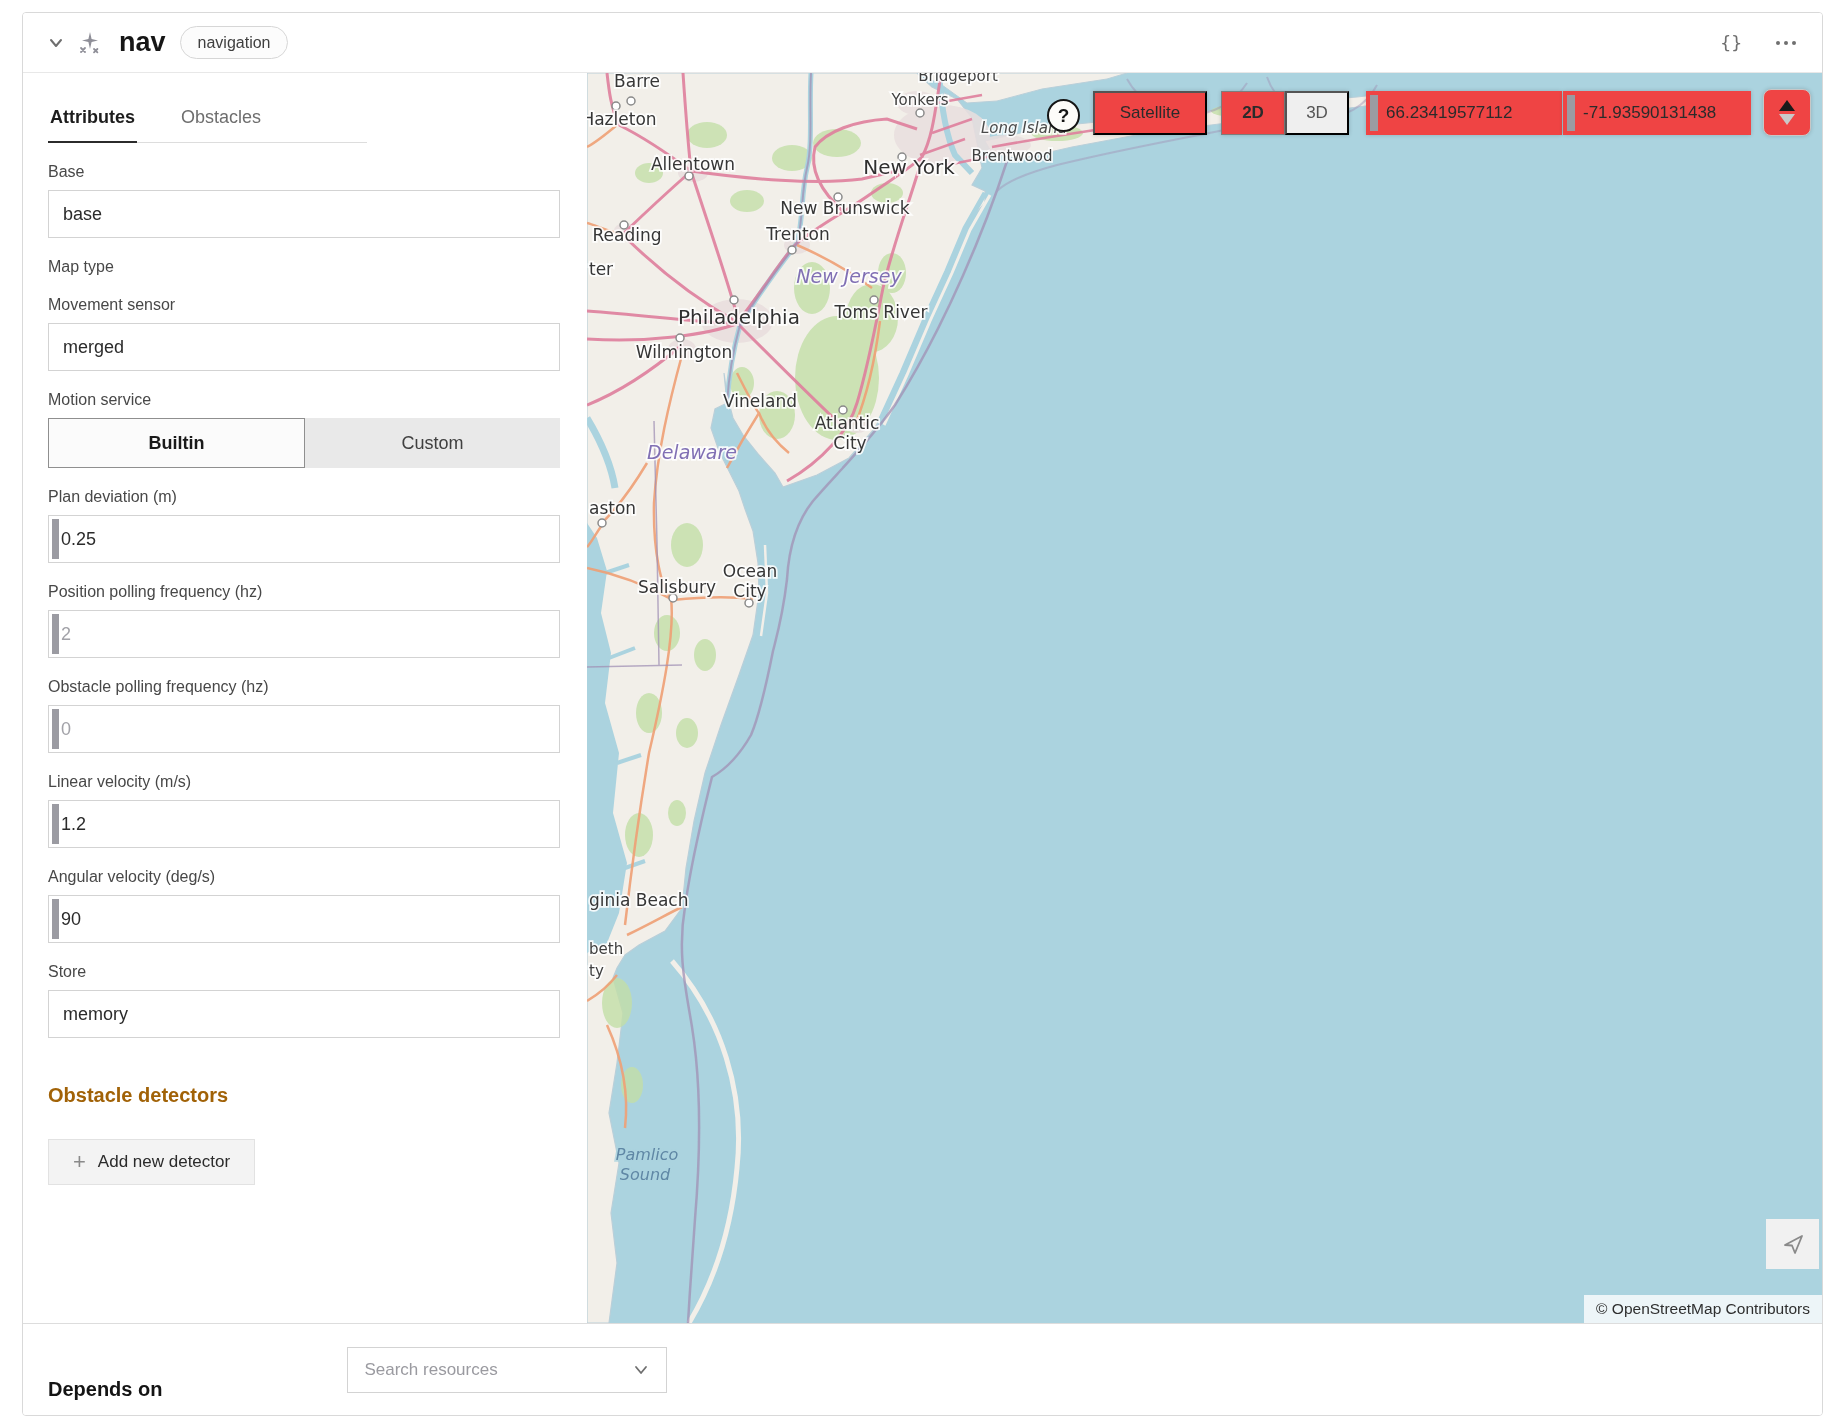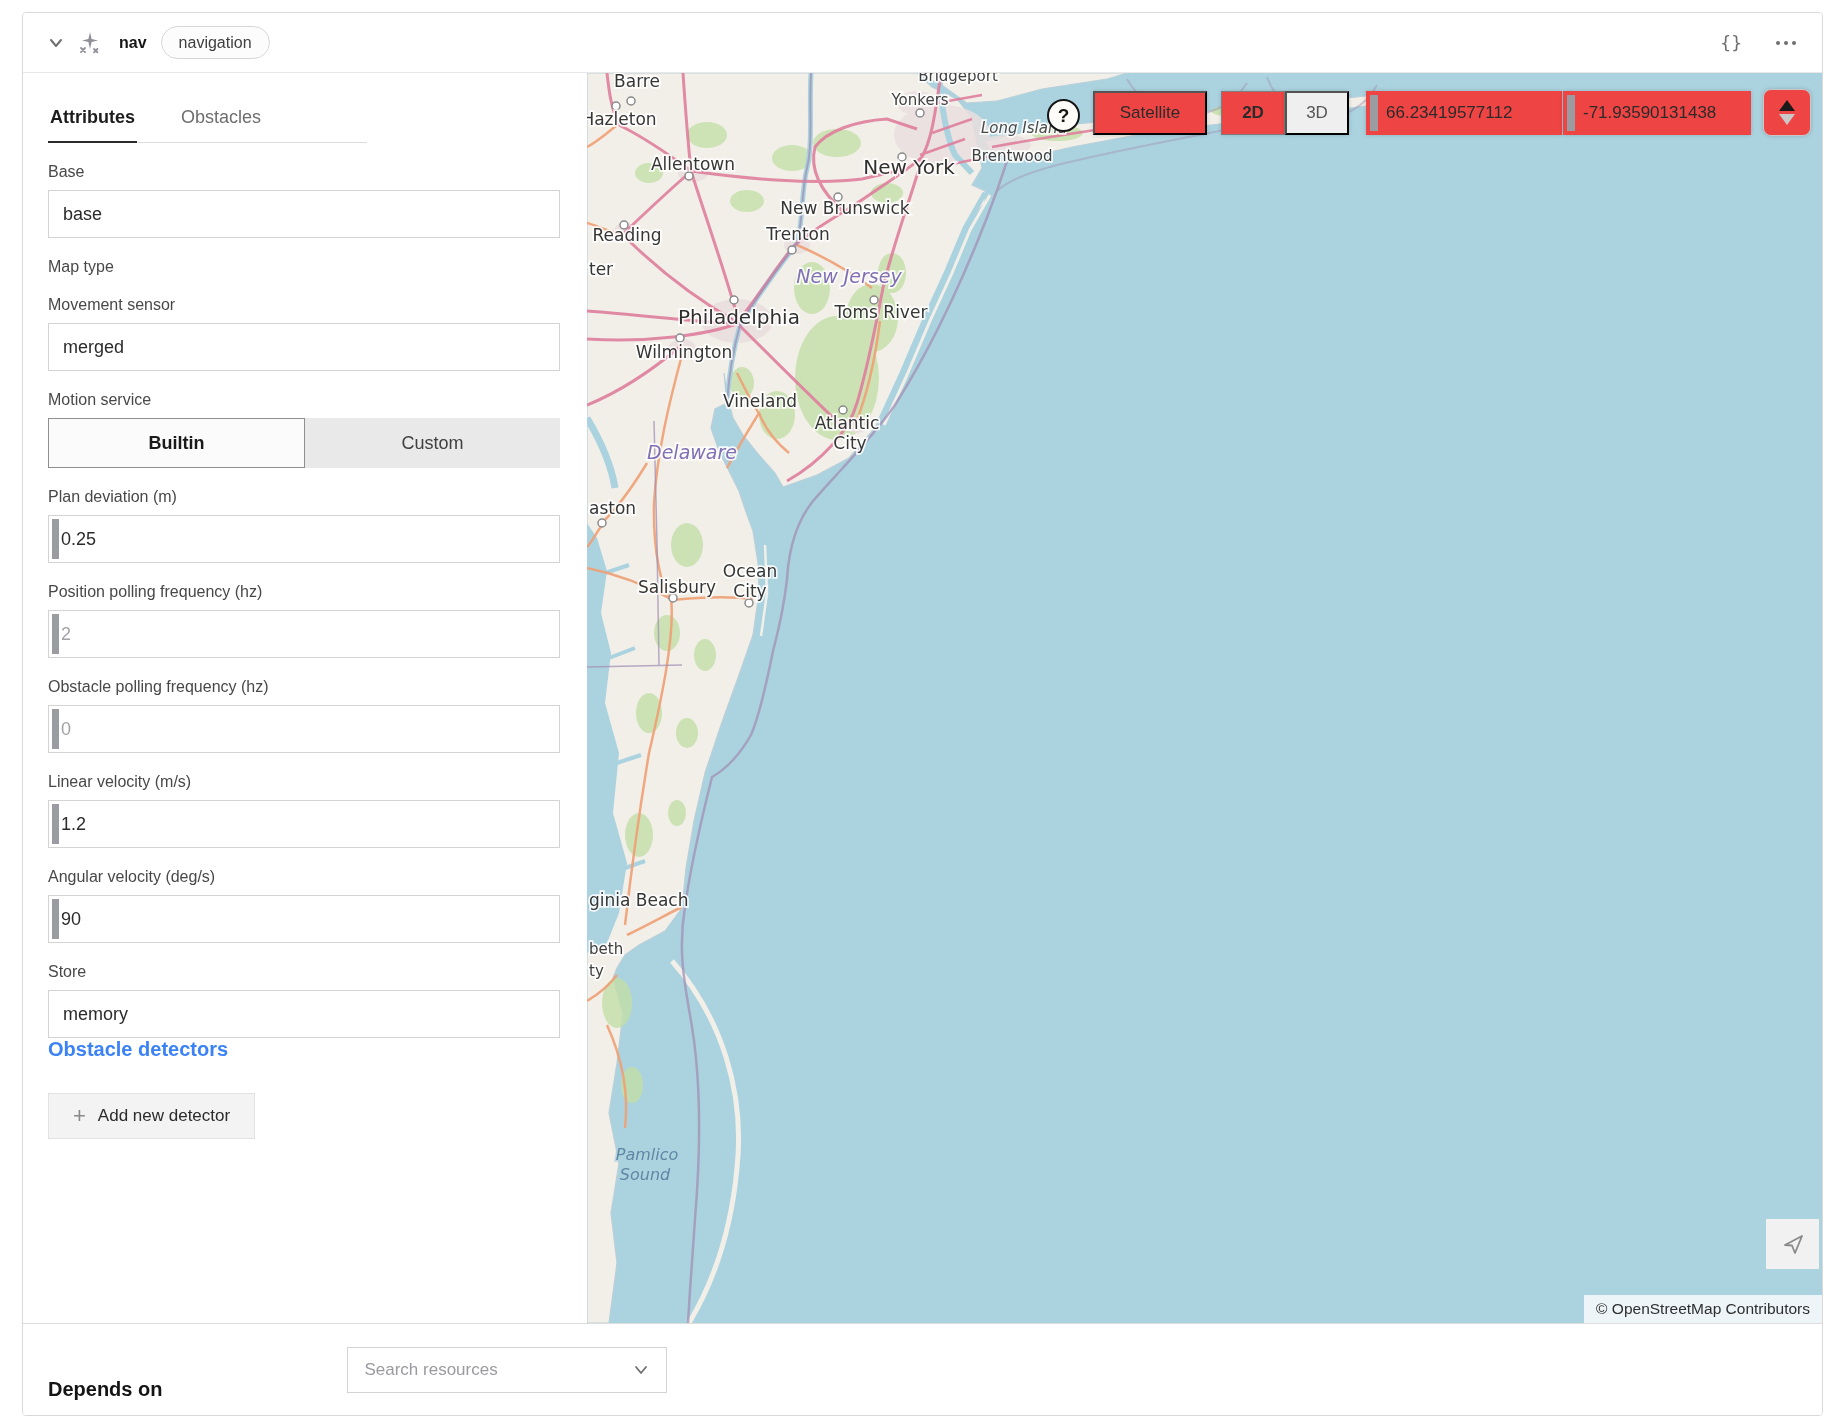--- a/index.html
+++ b/index.html
@@ -8,21 +8,21 @@
 
   .card { position:absolute; left:22px; top:12px; width:1801px; height:1404px;
     border:1px solid #d9d9d9; border-radius:4px; background:#fff; overflow:hidden;
     display:flex; flex-direction:column; }
 
   
   .hdr { height:60px; flex:0 0 60px; display:flex; align-items:center;
     padding:0 22px 0 18px; border-bottom:1px solid #e8e8e8; background:#fff; }
   .icon-btn { background:none; border:none; cursor:pointer; display:flex;
     align-items:center; justify-content:center; padding:4px; color:#6f6f6f; }
-  .hdr-title { font-size:16px; font-weight:bold; color:#161616; margin:0 14px 0 12px; }
+  .hdr-title { font-size:27px; font-weight:bold; color:#161616; margin:0 14px 0 12px; }
   .badge { height:33px; display:inline-flex; align-items:center; padding:0 17px;
     border:1px solid #d6d6d6; border-radius:20px; background:#fcfcfc;
     font-size:16px; color:#3f3f3f; }
   .hdr-right { margin-left:auto; display:flex; align-items:center; gap:26px; }
   .braces { font-family:"DejaVu Sans Mono", monospace; font-size:18px; color:#6f6f6f; }
   .dots { display:flex; gap:4px; }
   .dots i { width:4px; height:4px; border-radius:50%; background:#6f6f6f; display:block; }
 
   
   .body { flex:0 0 1250px; display:flex; }
@@ -44,21 +44,21 @@
 
   .gps-btn { width:100%; height:50px; border:1px solid #8f8f8f; background:#f7f7f7;
     font-size:18px; font-weight:bold; color:#1d1d1d; cursor:pointer;
     font-family:"Liberation Sans",sans-serif; }
   .segment { display:flex; width:100%; height:50px; }
   .seg { flex:1; display:flex; align-items:center; justify-content:center;
     font-size:18px; cursor:pointer; }
   .seg.sel { background:#fbfbfb; border:1px solid #8f8f8f; font-weight:bold; color:#1a1a1a; }
   .seg.unsel { background:#e9e9e9; color:#404040; }
 
-  .sec-heading { font-size:20px; font-weight:600; color:#3b82f6; }
+  .sec-heading { font-size:20px; font-weight:600; color:#a16207; margin-top:46px; }
   .add-btn { margin-top:32px; height:46px; display:inline-flex; align-items:center;
     gap:12px; padding:0 24px; background:#f3f3f3; border:1px solid #e2e2e2;
     font-size:17px; color:#2b2b2b; cursor:pointer; font-family:"Liberation Sans",sans-serif; }
   .plus { color:#8a8a8a; font-size:22px; font-weight:400; line-height:1; }
 
   
   .map { position:relative; width:1236px; flex:1; overflow:hidden; cursor:grab;
     background:#abd3df; }
   .map svg { display:block; }
   .m-ctl { position:absolute; background:#ef4444; box-shadow:0 0 4px rgba(0,0,0,.18);

